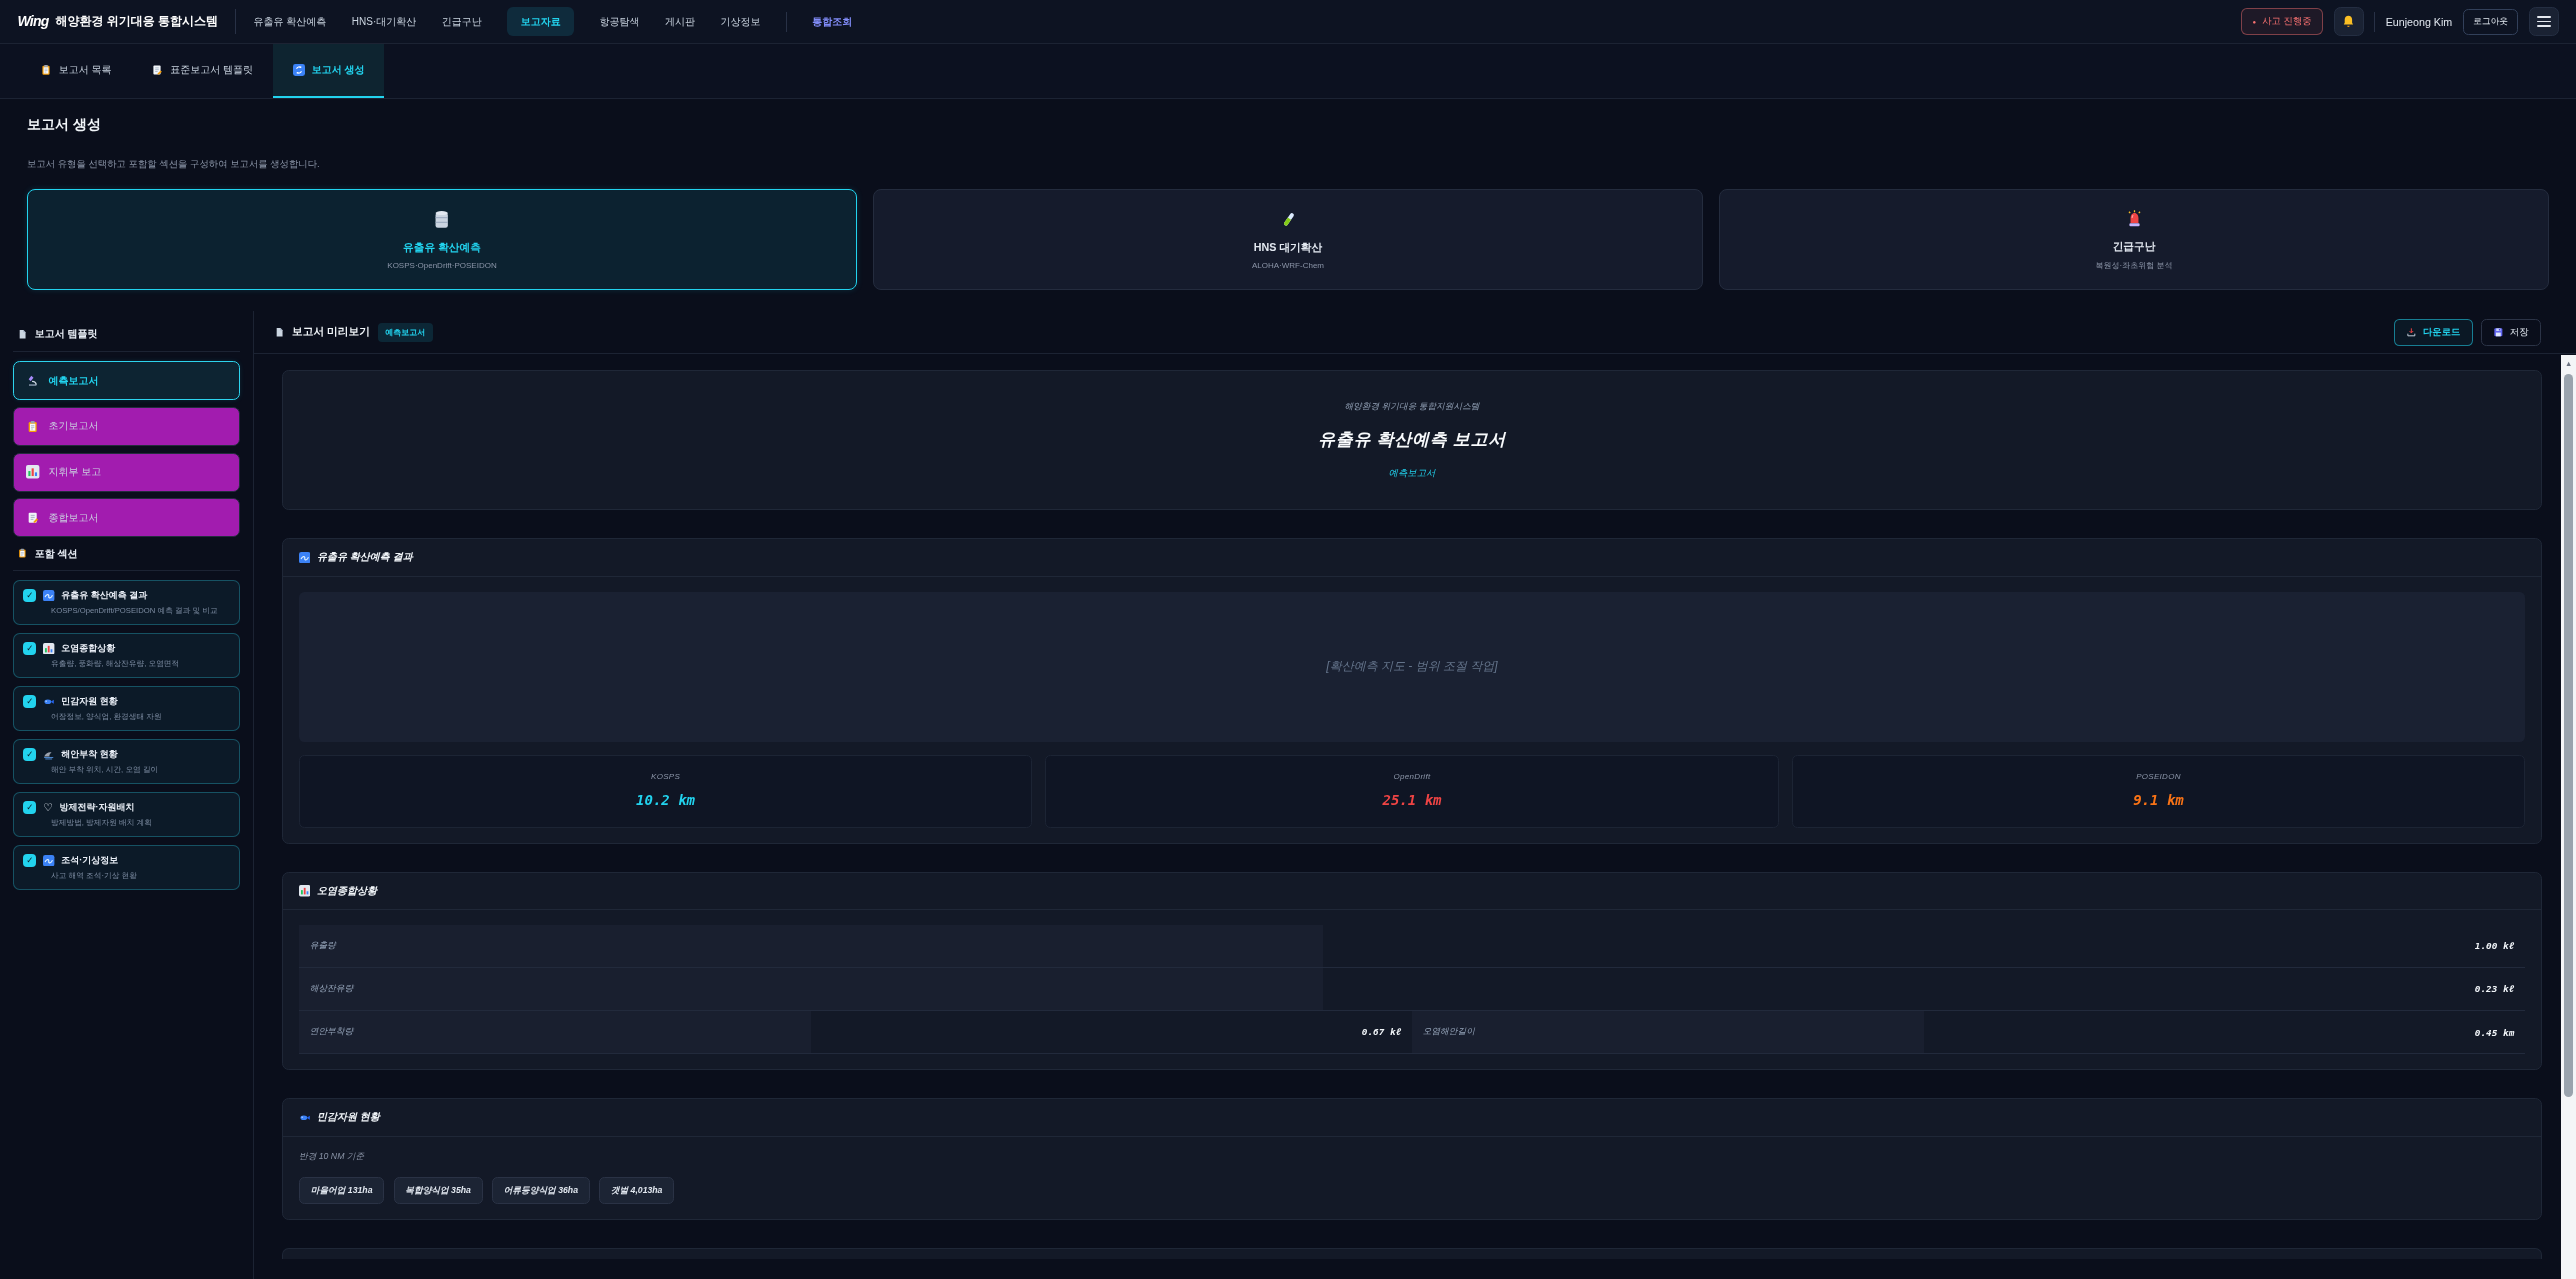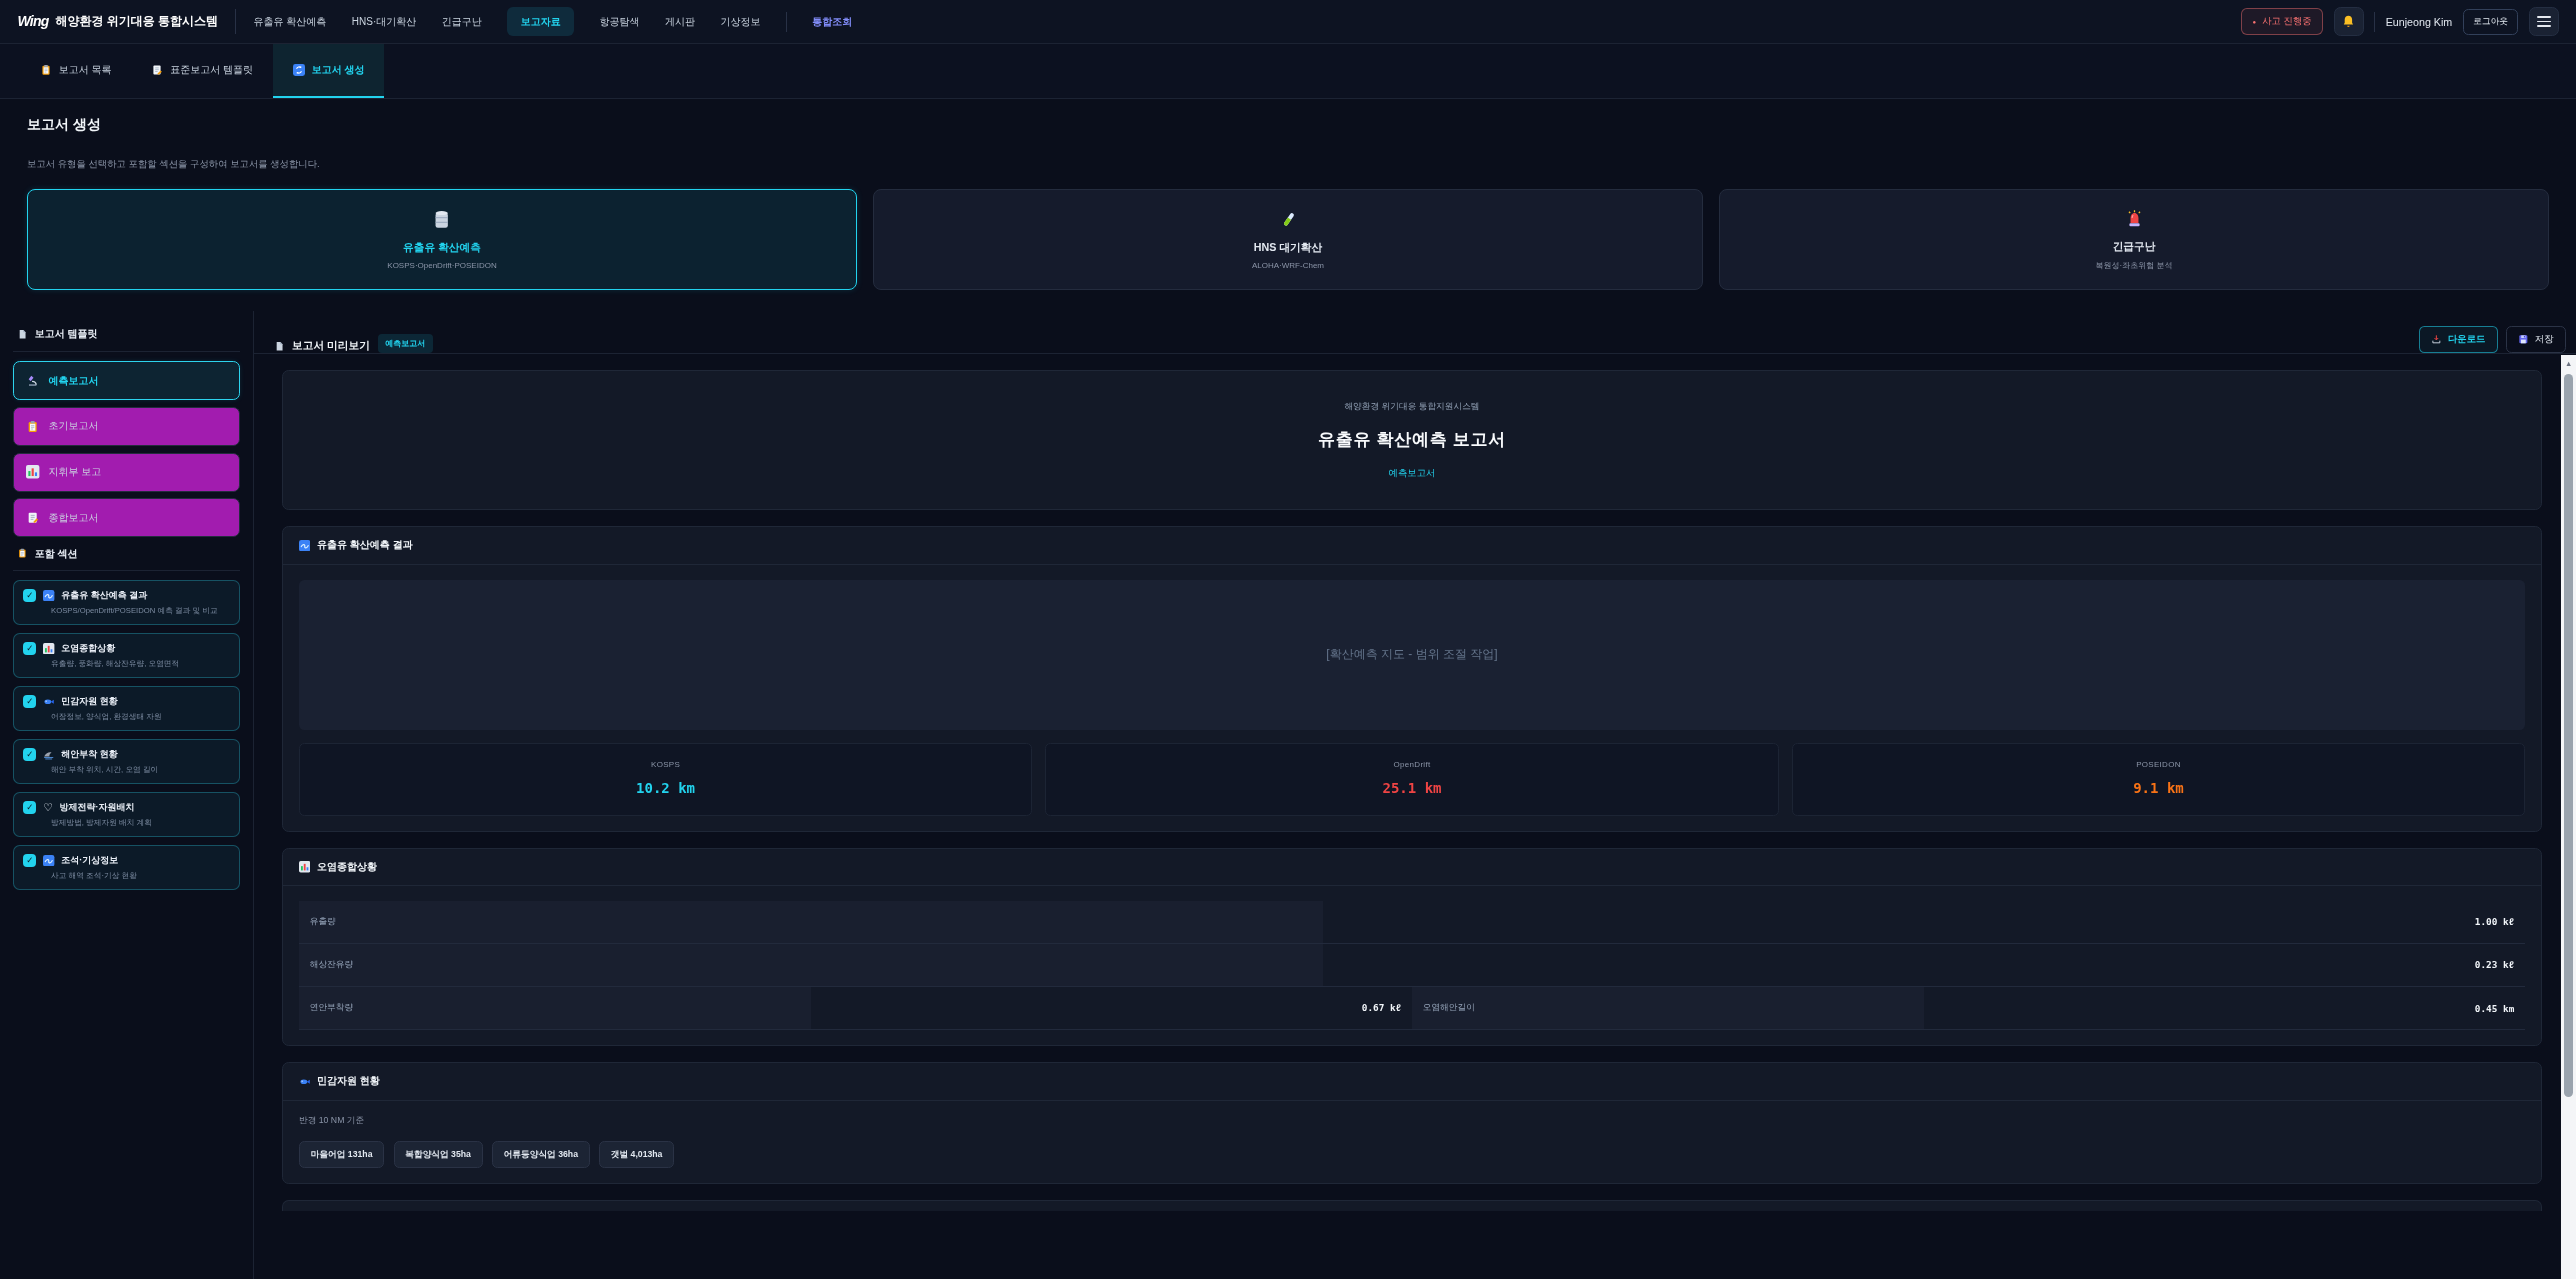--- a/index.html
+++ b/index.html
@@ -54,29 +54,29 @@
   .sections-block { margin-top:4px; }
   .sec-list { margin-top:9.4px; display:flex; flex-direction:column; gap:8px; }
   .inc-card { border:0.7px solid rgba(45,212,238,0.30); background:#0c1a28; border-radius:6.7px; padding:7.4px 8.7px; cursor:pointer; }
   .inc-top { display:flex; align-items:center; gap:6.7px; }
   .checkbox { width:13.4px; height:13.4px; flex:0 0 13.4px; background:#22d3ee; border-radius:4px; color:#07212b; font-size:8.7px; font-weight:bold; display:flex; align-items:center; justify-content:center; }
   .inc-title { font-size:9px; font-weight:bold; color:#e8edf5; }
   .inc-desc { font-size:7.7px; color:#7c8ba1; margin-top:4px; margin-left:28px; line-height:1.4; }
 
   
   .preview { flex:1; display:flex; flex-direction:column; position:relative; min-width:0; }
-  .preview-header { height:43px; flex:0 0 43px; display:flex; align-items:flex-end; padding:0 10px 0 20px; border-bottom:0.7px solid #1c2333; }
+  .preview-header { height:43px; flex:0 0 43px; display:flex; align-items:center; padding:0 35px 0 20px; border-bottom:0.7px solid #1c2333; }
   .ph-title { display:flex; align-items:center; gap:7.4px; font-size:10.7px; font-weight:bold; color:#f1f5f9; }
   .ph-badge { background:rgba(34,211,238,0.13); color:#22d3ee; font-size:8px; font-weight:bold; padding:4px 7.4px; border-radius:4px; margin-left:8px; }
   .ph-actions { margin-left:auto; display:flex; gap:8px; }
   .btn { display:flex; align-items:center; gap:6px; font-size:9.4px; padding:6px 11.4px; border-radius:5.4px; cursor:pointer; background:transparent; }
   .btn-download { border:0.7px solid rgba(34,211,238,0.55); color:#22d3ee; font-weight:bold; background:rgba(34,211,238,0.05); }
   .btn-save { border:0.7px solid #2b3346; color:#e2e8f0; }
 
-  .preview-scroll { flex:1; overflow:hidden; padding:16px 34px 0 28px; display:flex; flex-direction:column; gap:16px; }
+  .preview-scroll { flex:1; overflow:hidden; padding:16px 34px 0 28px; display:flex; flex-direction:column; gap:28px;font-style:italic; }
   .doc-card, .section-card { background:#131927; border:0.7px solid #1f2737; border-radius:6.7px; }
   .doc-card { padding:29.5px 0; text-align:center; }
   .doc-org { font-size:8.7px; color:#94a3b8; }
   .doc-title { font-size:17px; font-weight:bold; color:#f8fafc; margin-top:14.8px; letter-spacing:0.7px; }
   .doc-sub { font-size:9.4px; color:#22d3ee; margin-top:16px; }
 
   .sec-head { display:flex; align-items:center; gap:6.7px; padding:11.4px 16px; font-size:10px; font-weight:bold; color:#f1f5f9; border-bottom:0.7px solid #1f2737; }
   .sec-body { padding:14.8px 16px; }
 
   .map-box { background:#1a2132; border-radius:5.4px; height:150px; display:flex; align-items:center; justify-content:center; }

